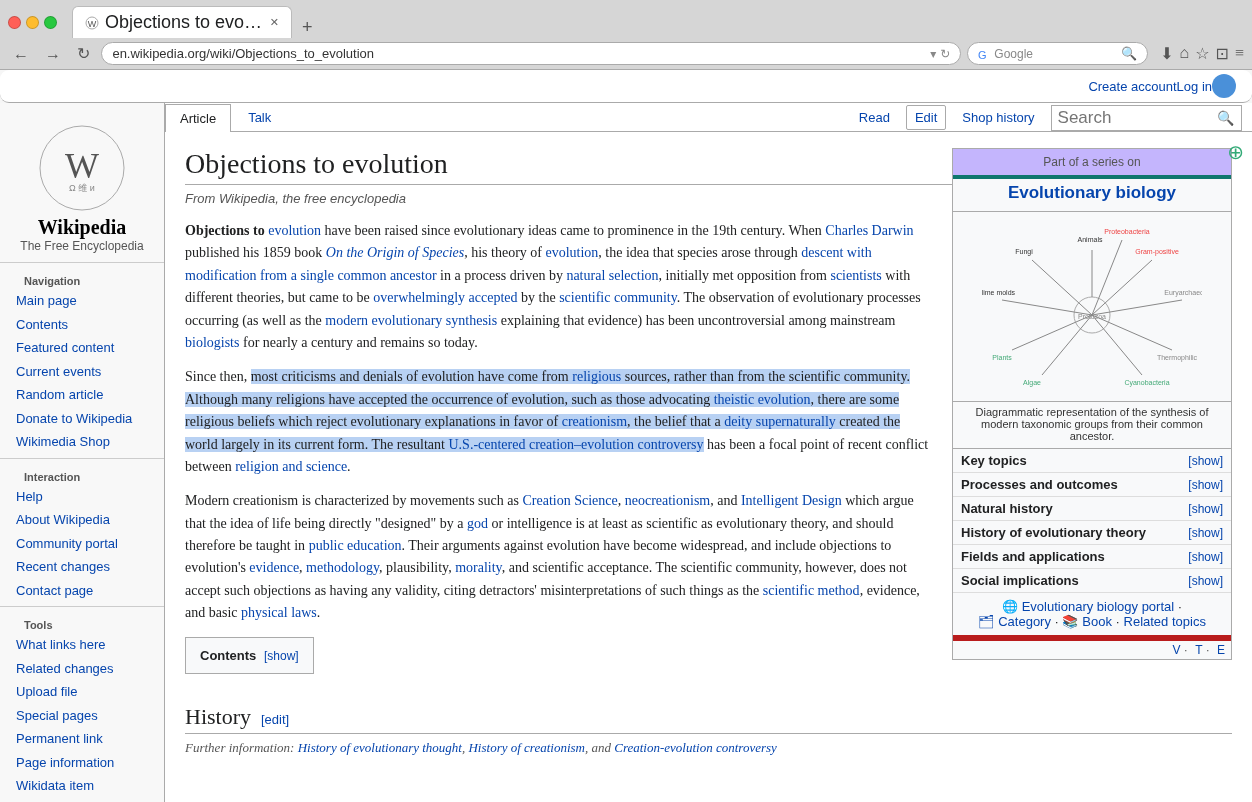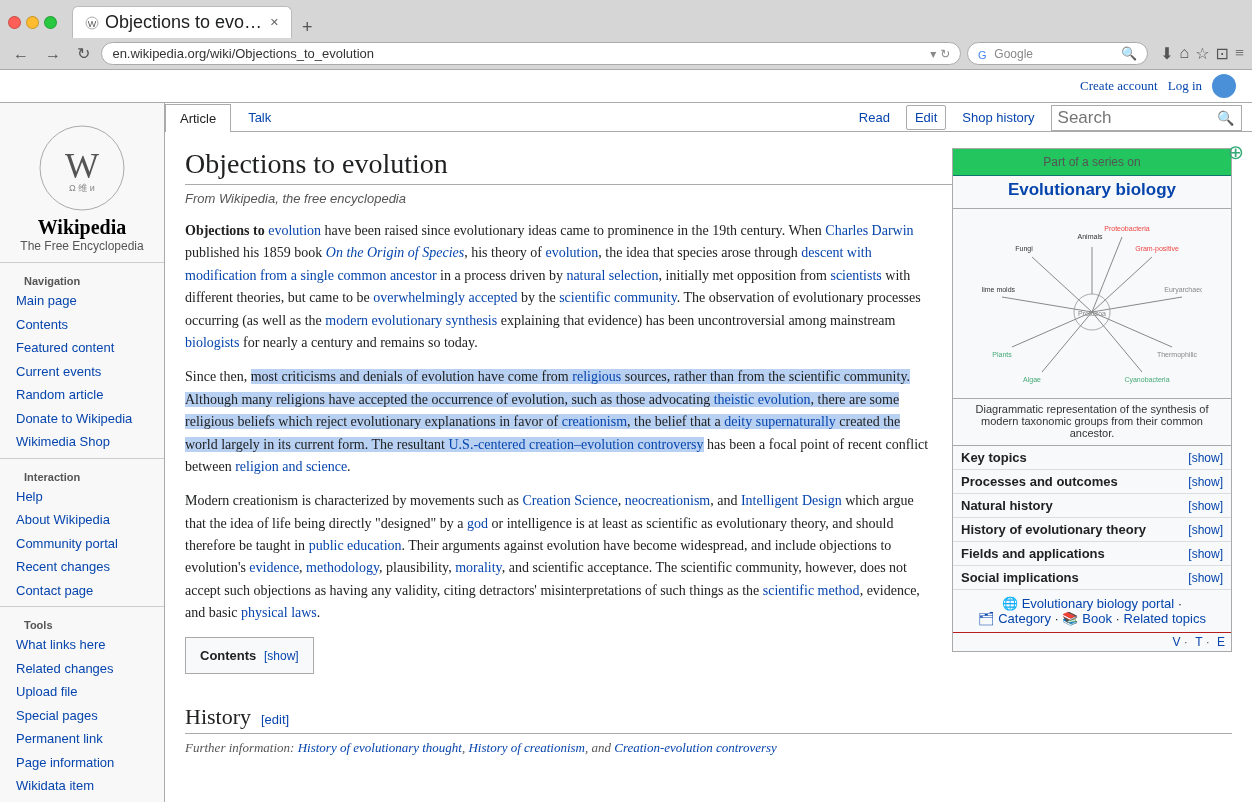--- a/index.html
+++ b/index.html
@@ -23,21 +23,21 @@
 
     .browser-nav { display: flex; align-items: center; padding: 4px 8px; background: #d6d6d6; gap: 6px; }
     .nav-btn { background: none; border: none; cursor: pointer; color: #555; font-size: 16px; padding: 2px 5px; border-radius: 3px; }
     .address-bar { flex: 1; display: flex; align-items: center; background: #fff; border: 1px solid #aaa; border-radius: 12px; padding: 3px 10px; font-size: 13px; font-family: Arial, sans-serif; gap: 6px; }
     .address-text { flex: 1; color: #333; font-size: 13px; }
     .address-icons { display: flex; gap: 4px; color: #888; font-size: 12px; }
     .search-bar-browser { display: flex; align-items: center; background: #fff; border: 1px solid #aaa; border-radius: 12px; padding: 3px 10px; font-size: 13px; font-family: Arial, sans-serif; gap: 4px; min-width: 180px; }
     .browser-right-icons { display: flex; gap: 6px; color: #555; font-size: 16px; margin-left: 6px; }
 
     
-    .wiki-top-bar { background: #fff; border-bottom: 1px solid #aaa; display: flex; justify-content: flex-end; align-items: center; padding: 4px 16px; font-size: 13px; font-family: Liberation Serif, serif; gap: 10px; }
+    .wiki-top-bar { background: #fff; border-bottom: 1px solid #aaa; display: flex; justify-content: flex-end; align-items: center; padding: 4px 16px; font-size: 13px; font-family: Liberation Sans, sans-serif; gap: 0; border-radius: 9px; }
     .wiki-top-bar a { color: #0645ad; text-decoration: none; }
     .wiki-user-icon { width: 24px; height: 24px; background: #4a90d9; border-radius: 50%; display: inline-block; vertical-align: middle; }
 
     
     .wiki-layout { display: flex; background: #fff; min-height: 700px; }
 
     
     .wiki-sidebar { width: 165px; min-width: 165px; border-right: 1px solid #aaa; padding: 10px 0; font-family: Arial, sans-serif; background: #f8f8f8; }
     .sidebar-logo { text-align: center; padding: 10px 10px 5px; }
     .sidebar-logo-img { width: 90px; height: 90px; }
@@ -68,28 +68,28 @@
 
     .article-text { font-size: 14px; line-height: 1.6; margin-bottom: 12px; }
     a.wiki-link { color: #0645ad; text-decoration: none; }
     .italic { font-style: italic; }
 
     
     .highlight-blue { background: #b8d1f3; }
 
     
     .infobox { float: right; clear: right; margin: 0 0 16px 20px; border: 1px solid #aaa; background: #f8f9fa; font-family: Arial, sans-serif; font-size: 12px; width: 280px; }
-    .infobox-title { text-align: center; padding: 6px; font-size: 12px; color: #555; border-bottom: 1px solid #0f766e; background: #22c55e; }
+    .infobox-title { text-align: center; padding: 6px; font-size: 12px; color: #555; border-bottom: 4px solid #0f766e; background: #c4b5fd; }
     .infobox-main-title { text-align: center; font-size: 17px; font-weight: bold; color: #0645ad; padding: 4px 6px 8px; border-bottom: 1px solid #aaa; }
     .infobox-diagram { text-align: center; padding: 8px; border-bottom: 1px solid #aaa; }
     .infobox-diagram-desc { font-size: 11px; color: #333; padding: 4px 8px 6px; text-align: center; border-bottom: 1px solid #aaa; }
     .infobox-row { display: flex; justify-content: space-between; align-items: center; padding: 4px 8px; border-bottom: 1px solid #ddd; font-size: 13px; }
     .infobox-row-label { font-weight: bold; color: #202122; }
     .infobox-show { color: #0645ad; cursor: pointer; font-size: 12px; }
-    .infobox-portal { text-align: center; padding: 6px 8px; border-bottom: 1px solid #b91c1c; font-size: 13px; }
+    .infobox-portal { text-align: center; padding: 6px 8px; border-bottom: 6px solid #b91c1c; font-size: 13px; }
     .infobox-portal a { color: #0645ad; text-decoration: none; }
     .infobox-vtf { text-align: right; padding: 2px 6px; font-size: 12px; color: #555; }
     .infobox-vtf a { color: #0645ad; text-decoration: none; margin-left: 4px; }
 
     
     .toc-box { border: 1px solid #aaa; background: #f8f9fa; display: inline-block; padding: 10px 14px; margin-bottom: 14px; font-family: Arial, sans-serif; font-size: 13px; }
     .toc-title { font-weight: bold; display: inline; }
     .toc-toggle { color: #0645ad; cursor: pointer; font-size: 12px; margin-left: 4px; }
 
     

